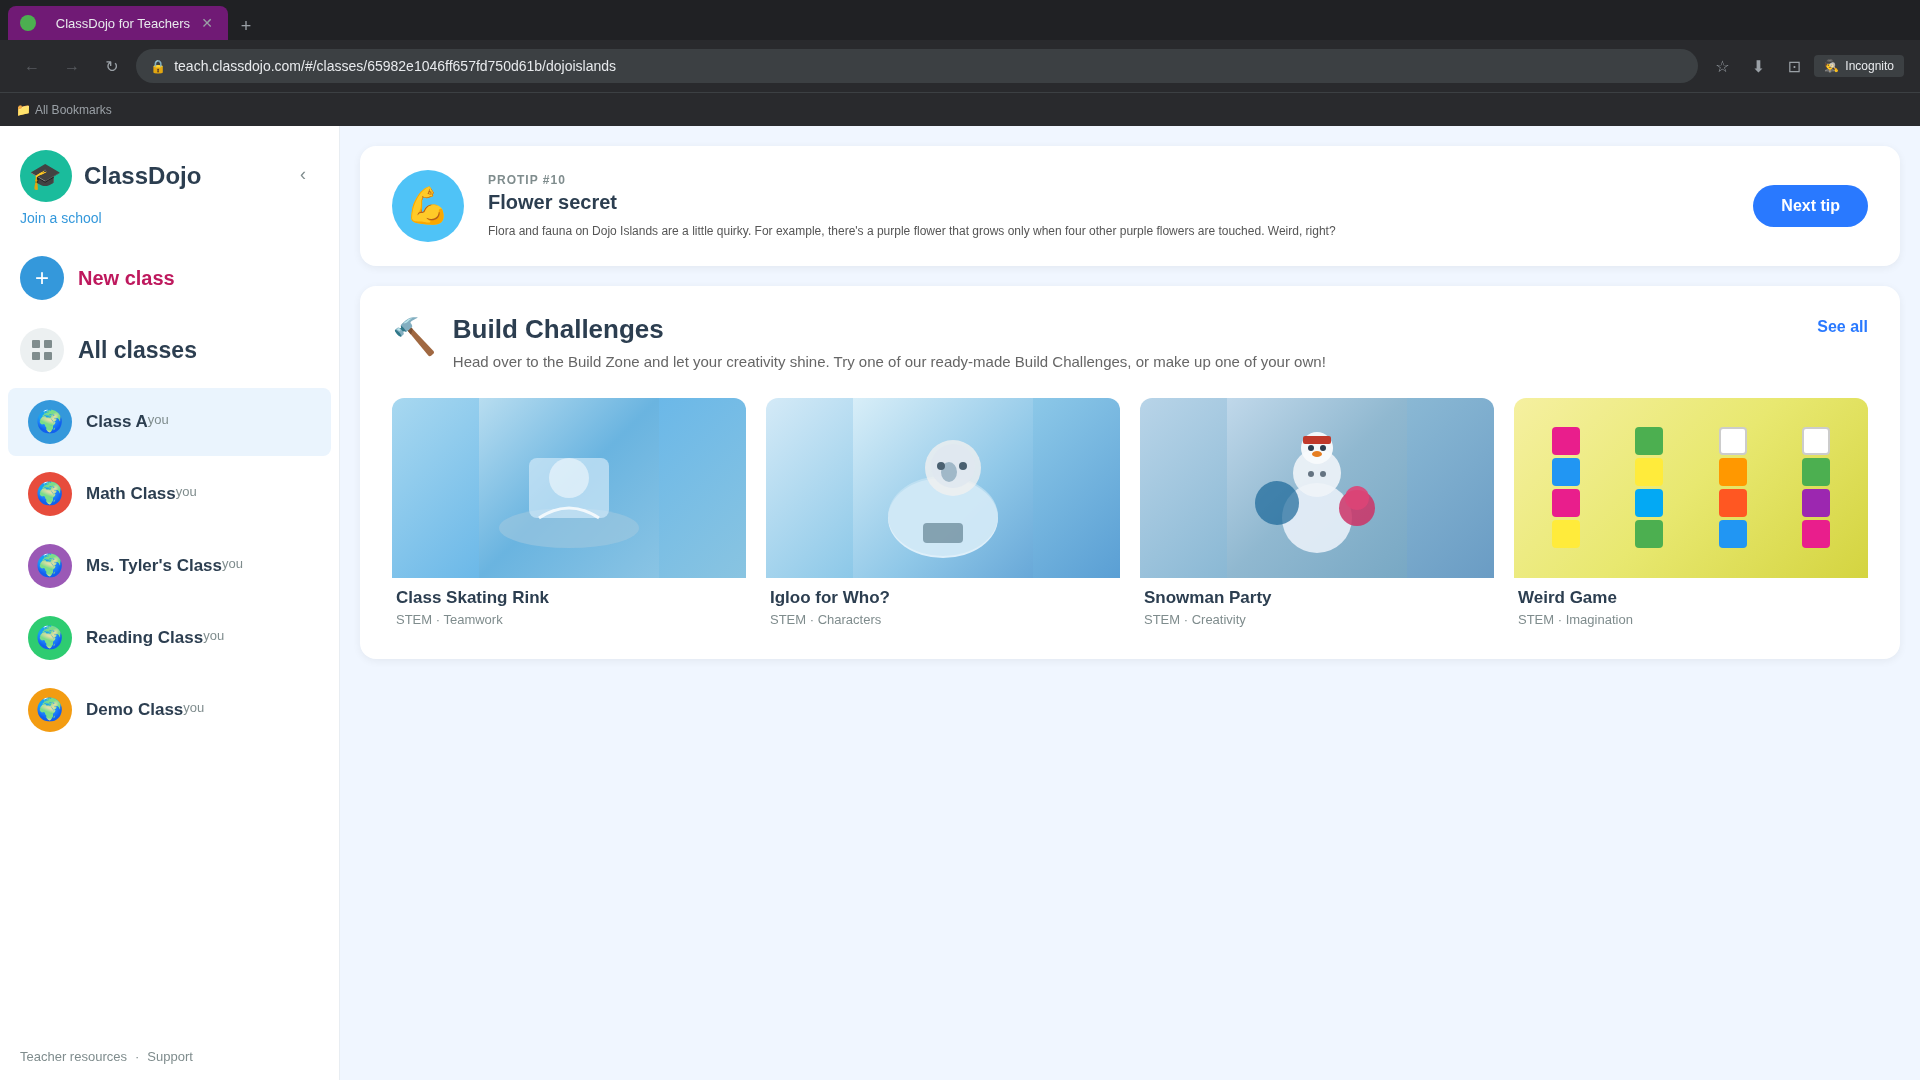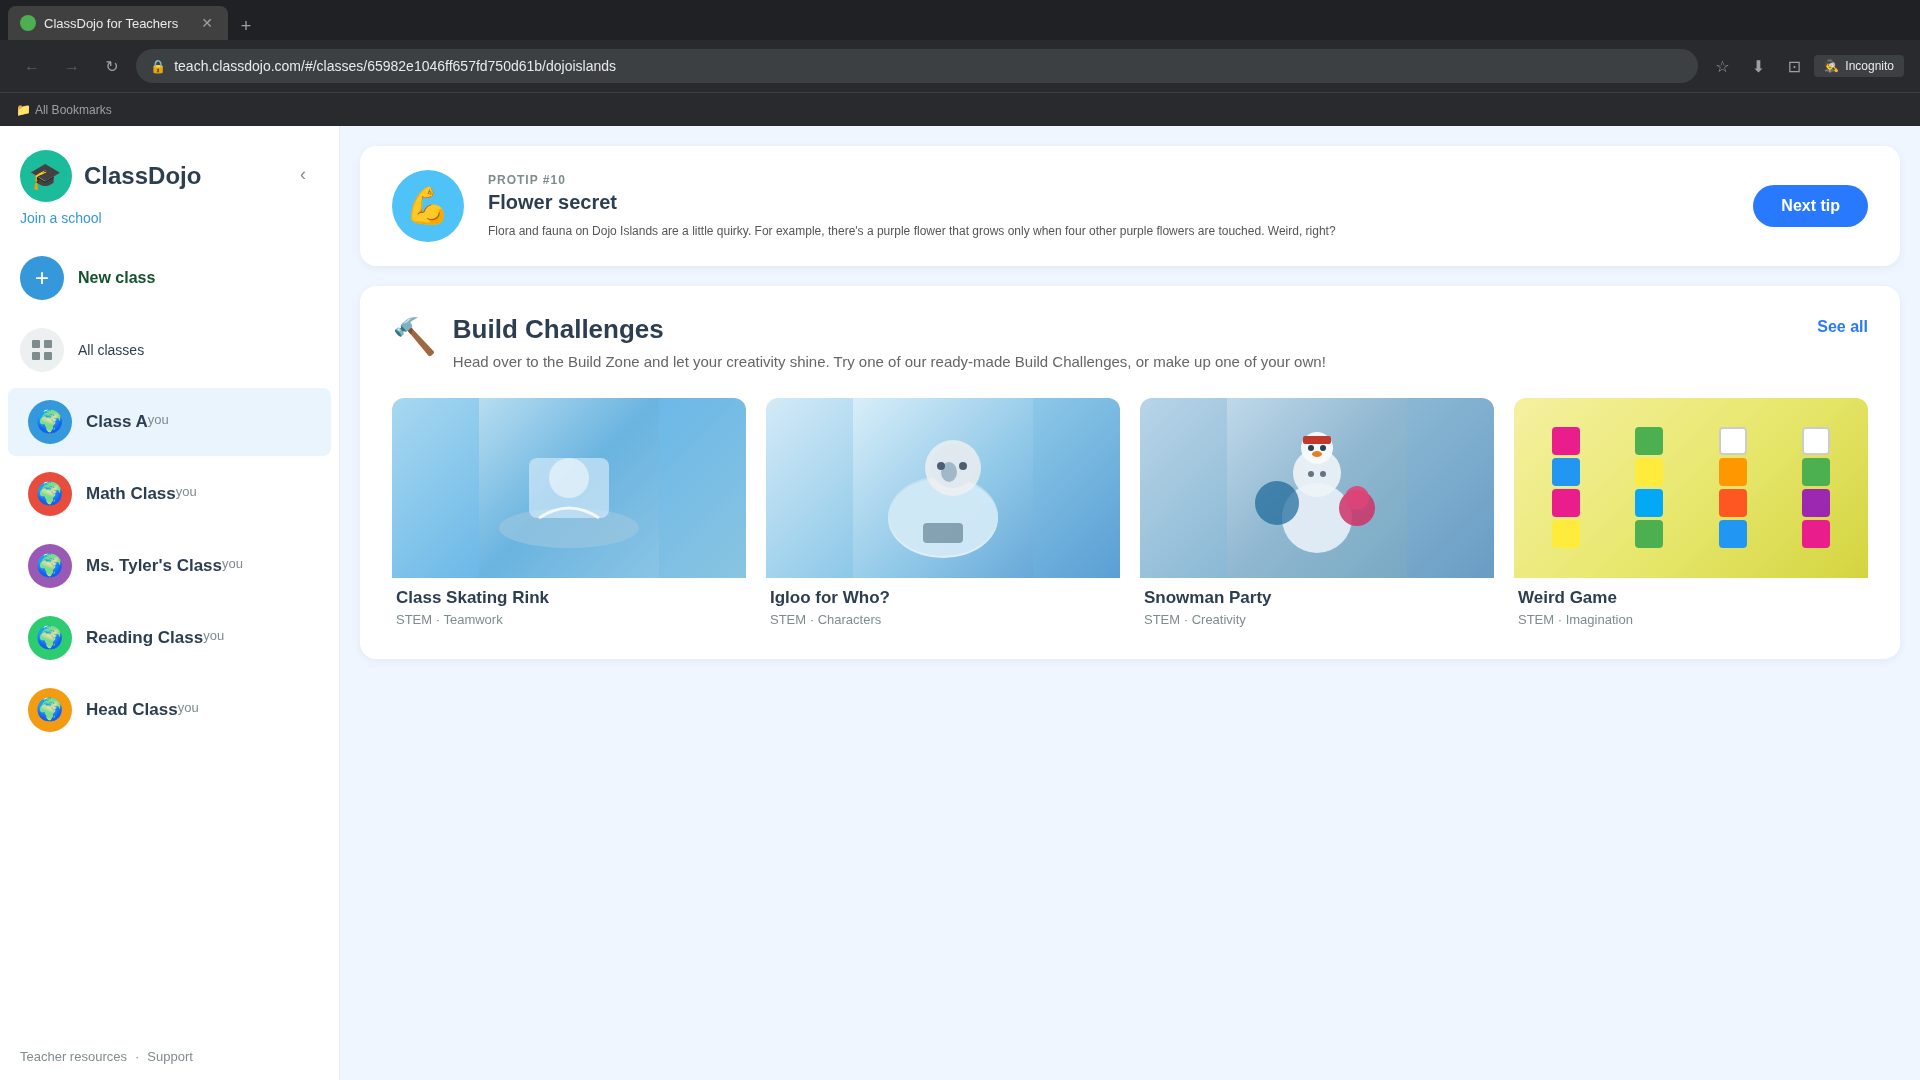--- a/index.html
+++ b/index.html
@@ -2,21 +2,21 @@
 <html><head>
   <meta charset="utf-8">
   <style>
     * { box-sizing: border-box; margin: 0; padding: 0; }
     body { font-family: -apple-system, BlinkMacSystemFont, 'Segoe UI', sans-serif; background: #f0f4f8; display: flex; flex-direction: column; height: 1080px; width: 1920px; overflow: hidden; }
 
     
     .browser-chrome { background: #202124; height: 92px; display: flex; flex-direction: column; }
     .browser-tabs { height: 40px; display: flex; align-items: flex-end; padding: 0 8px; background: #202124; }
     .tab { background: #35363a; border-radius: 8px 8px 0 0; height: 34px; display: flex; align-items: center; padding: 0 12px; gap: 8px; min-width: 220px; }
-    .tab.active { background: #404040; }
+    .tab.active { background: #701a75; text-align: right; }
     .tab-favicon { width: 16px; height: 16px; background: #4CAF50; border-radius: 50%; flex-shrink: 0; }
     .tab-title { color: #e8eaed; font-size: 13px; flex: 1; white-space: nowrap; overflow: hidden; text-overflow: ellipsis; }
     .tab-close { color: #9aa0a6; font-size: 14px; cursor: pointer; width: 18px; height: 18px; display: flex; align-items: center; justify-content: center; border-radius: 50%; }
     .new-tab-btn { width: 28px; height: 28px; display: flex; align-items: center; justify-content: center; color: #9aa0a6; font-size: 18px; margin-left: 4px; cursor: pointer; }
     .browser-toolbar { height: 52px; background: #292a2d; display: flex; align-items: center; padding: 0 16px; gap: 8px; }
     .nav-btn { width: 32px; height: 32px; display: flex; align-items: center; justify-content: center; color: #9aa0a6; font-size: 16px; cursor: pointer; border-radius: 50%; }
     .nav-btn.disabled { opacity: 0.4; cursor: default; }
     .address-bar { flex: 1; background: #3c4043; border-radius: 20px; height: 34px; display: flex; align-items: center; padding: 0 14px; gap: 8px; }
     .address-bar-lock { color: #9aa0a6; font-size: 13px; }
     .address-bar-url { color: #e8eaed; font-size: 14px; flex: 1; }
@@ -36,24 +36,24 @@
     .sidebar-header { padding: 24px 20px 16px; display: flex; align-items: flex-start; justify-content: space-between; }
     .logo-area { display: flex; flex-direction: column; gap: 4px; }
     .logo-row { display: flex; align-items: center; gap: 12px; }
     .logo-icon { width: 52px; height: 52px; background: #1abc9c; border-radius: 50%; display: flex; align-items: center; justify-content: center; font-size: 26px; }
     .logo-text { font-size: 24px; font-weight: 700; color: #2c3e50; }
     .join-school { color: #3498db; font-size: 14px; cursor: pointer; margin-top: 4px; }
     .collapse-btn { width: 32px; height: 32px; display: flex; align-items: center; justify-content: center; color: #7f8c8d; cursor: pointer; font-size: 18px; margin-top: 8px; }
     .sidebar-section-label { padding: 8px 20px; font-size: 14px; font-weight: 600; color: #2c3e50; }
     .sidebar-new-class { display: flex; align-items: center; gap: 14px; padding: 14px 20px; cursor: pointer; }
     .new-class-icon { width: 44px; height: 44px; background: #3498db; border-radius: 50%; display: flex; align-items: center; justify-content: center; color: white; font-size: 24px; font-weight: 300; flex-shrink: 0; }
-    .new-class-label { font-size: 16px; font-weight: 600; color: #14532d; }
+    .new-class-label { font-size: 20px; font-weight: 600; color: #be185d; }
     .sidebar-all-classes { display: flex; align-items: center; gap: 14px; padding: 14px 20px; cursor: pointer; }
     .all-classes-icon { width: 44px; height: 44px; background: #ecf0f1; border-radius: 50%; display: flex; align-items: center; justify-content: center; font-size: 20px; flex-shrink: 0; }
-    .all-classes-label { font-size: 14px; font-weight: 400; color: #2c3e50; }
+    .all-classes-label { font-size: 23px; font-weight: 700; color: #2c3e50; }
     .sidebar-class-item { display: flex; align-items: center; gap: 14px; padding: 12px 20px; cursor: pointer; border-radius: 8px; margin: 2px 8px; }
     .sidebar-class-item.active { background: #eaf4fd; }
     .class-avatar { width: 44px; height: 44px; border-radius: 50%; display: flex; align-items: center; justify-content: center; font-size: 22px; flex-shrink: 0; }
     .class-info { display: flex; flex-direction: row; }
     .class-name { font-size: 17px; font-weight: 600; color: #2c3e50; }
     .class-sub { font-size: 13px; color: #7f8c8d; }
     .sidebar-footer { margin-top: auto; padding: 16px 20px; display: flex; gap: 8px; font-size: 13px; color: #7f8c8d; }
     .sidebar-footer a { color: #7f8c8d; cursor: pointer; }
 
     
@@ -192,21 +192,21 @@
       <div class="class-avatar" style="background:#2ecc71;">🌍</div>
       <div class="class-info">
         <span class="class-name">Reading Class</span>
         <span class="class-sub">you</span>
       </div>
     </div>
 
     <div class="sidebar-class-item">
       <div class="class-avatar" style="background:#f39c12;">🌍</div>
       <div class="class-info">
-        <span class="class-name">Head Class</span>
+        <span class="class-name">Demo Class</span>
         <span class="class-sub">you</span>
       </div>
     </div>
 
     <div class="sidebar-footer">
       <a>Teacher resources</a>
       <span>·</span>
       <a>Support</a>
     </div>
   </div>

